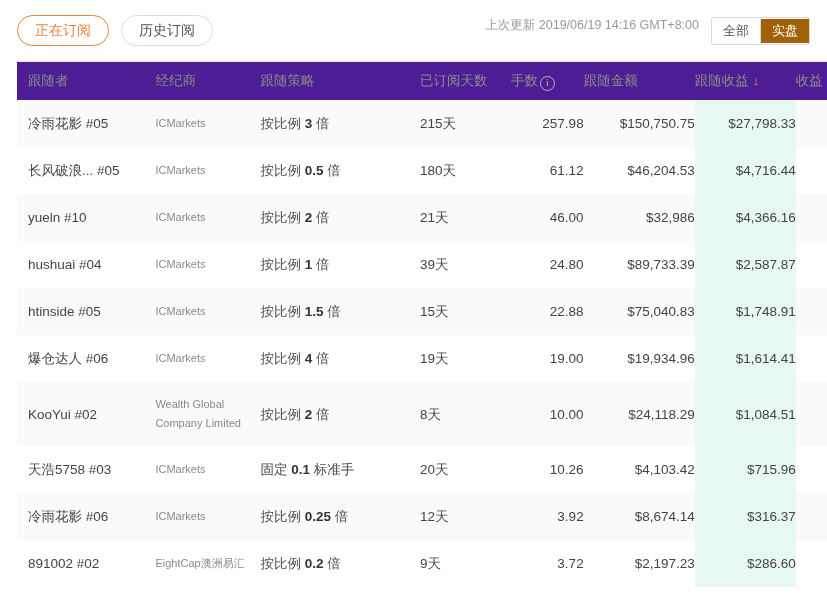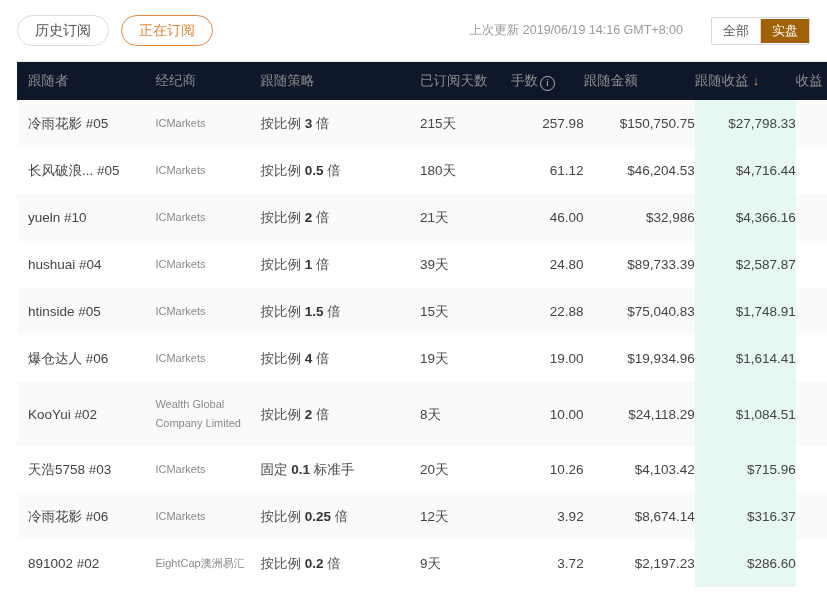--- a/index.html
+++ b/index.html
@@ -53,22 +53,21 @@
     color: #e8853c;
   }
   .pill.inactive {
     border: 1px solid #dcdcdc;
     color: #555555;
   }
 
   .toolbar-right {
     margin-left: auto;
     display: flex;
-    align-items: center;
-    gap: 28px;
+    gap: 12px;
   }
 
   .update-text {
     font-size: 12.5px;
     color: #9a9a9a;
     white-space: nowrap;
   }
 
   .seg-group {
     display: flex;
@@ -110,21 +109,21 @@
   }
 
   table.grid thead th {
     font-weight: normal;
     color: #8c8c8c;
     font-size: 13.5px;
     text-align: left;
     height: 38px;
     padding: 0;
     border-top: 1px solid #ececec;
-    background: #0f172a;
+    background: #4c1d95;
     vertical-align: middle;
     white-space: nowrap;
   }
 
   table.grid tbody td {
     color: #444444;
     padding: 13px 0;
     vertical-align: middle;
     line-height: 21px;
   }
@@ -188,22 +187,22 @@
     display: inline-block;
   }
 </style>
 </head>
 <body>
 
 <div id="app">
 
   <div class="toolbar">
     <div class="tab-pills">
+      <div class="pill active">正在订阅</div>
       <div class="pill inactive">历史订阅</div>
-      <div class="pill active">正在订阅</div>
     </div>
 
     <div class="toolbar-right">
       <div class="update-text">上次更新 2019/06/19 14:16 GMT+8:00</div>
       <div class="seg-group">
         <div class="seg">全部</div>
         <div class="seg selected">实盘</div>
       </div>
     </div>
   </div>

